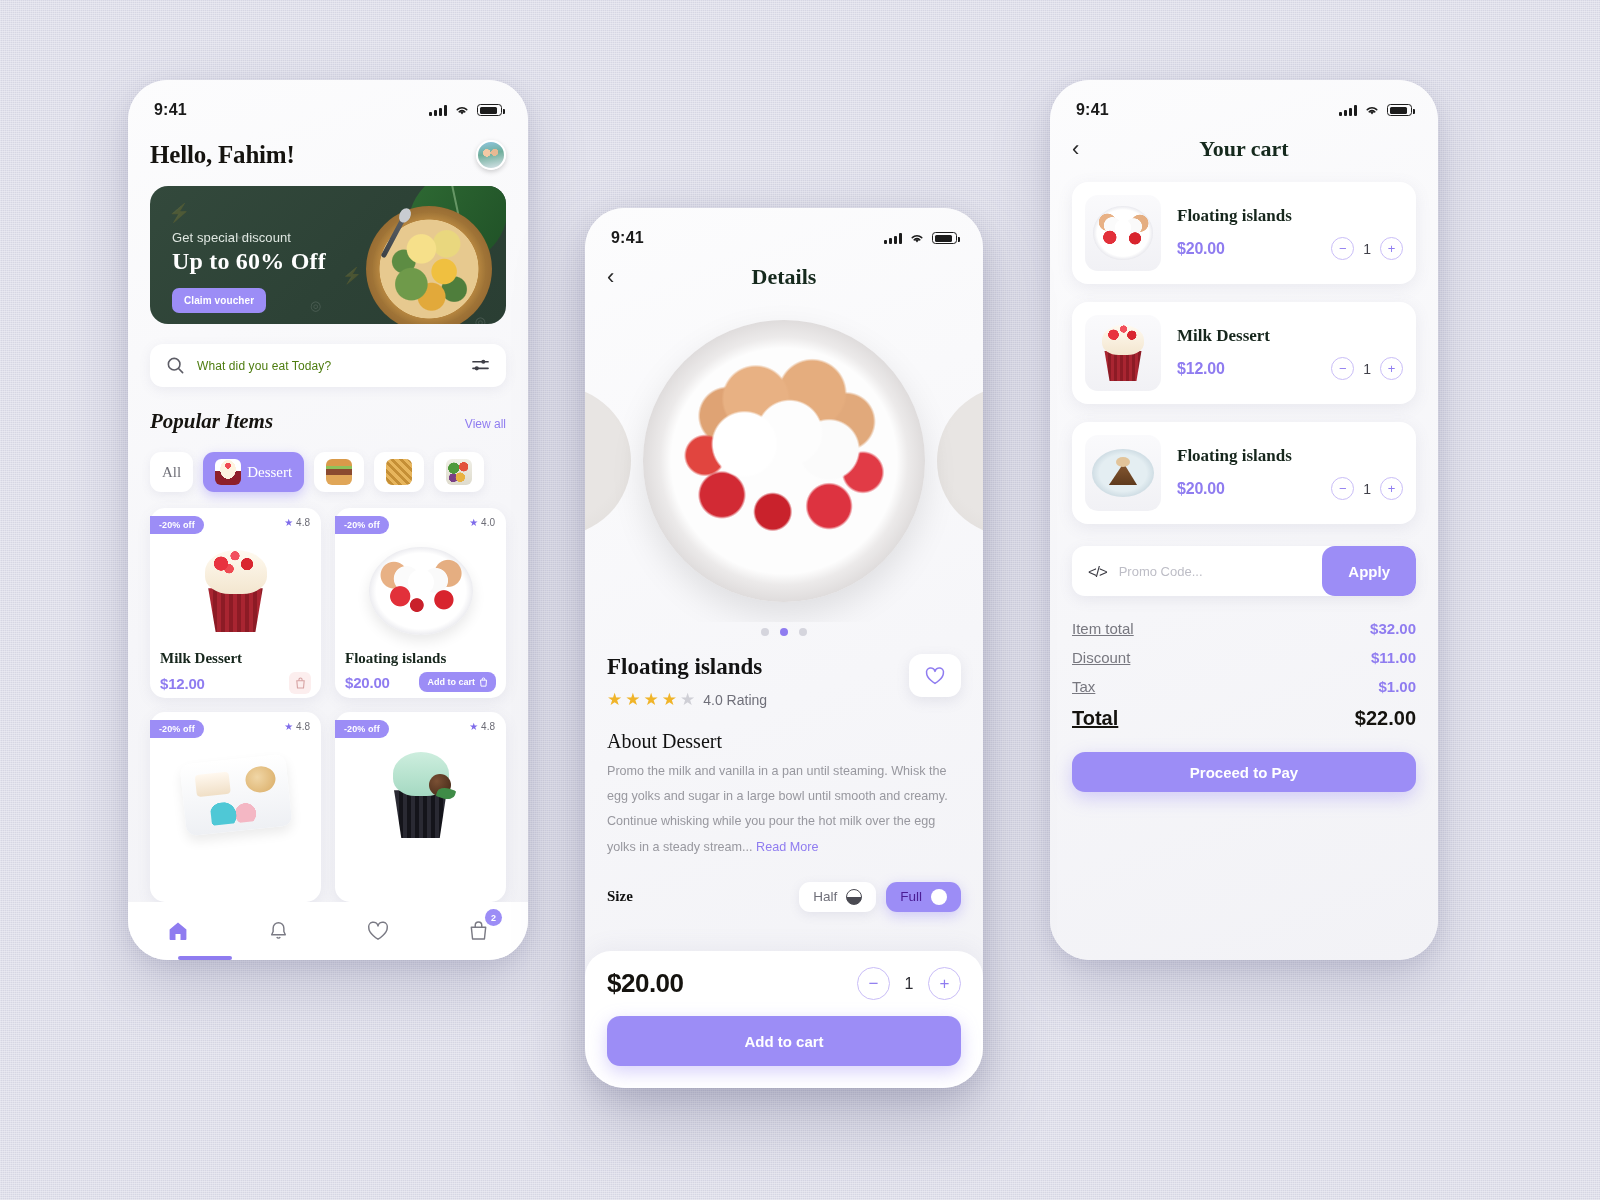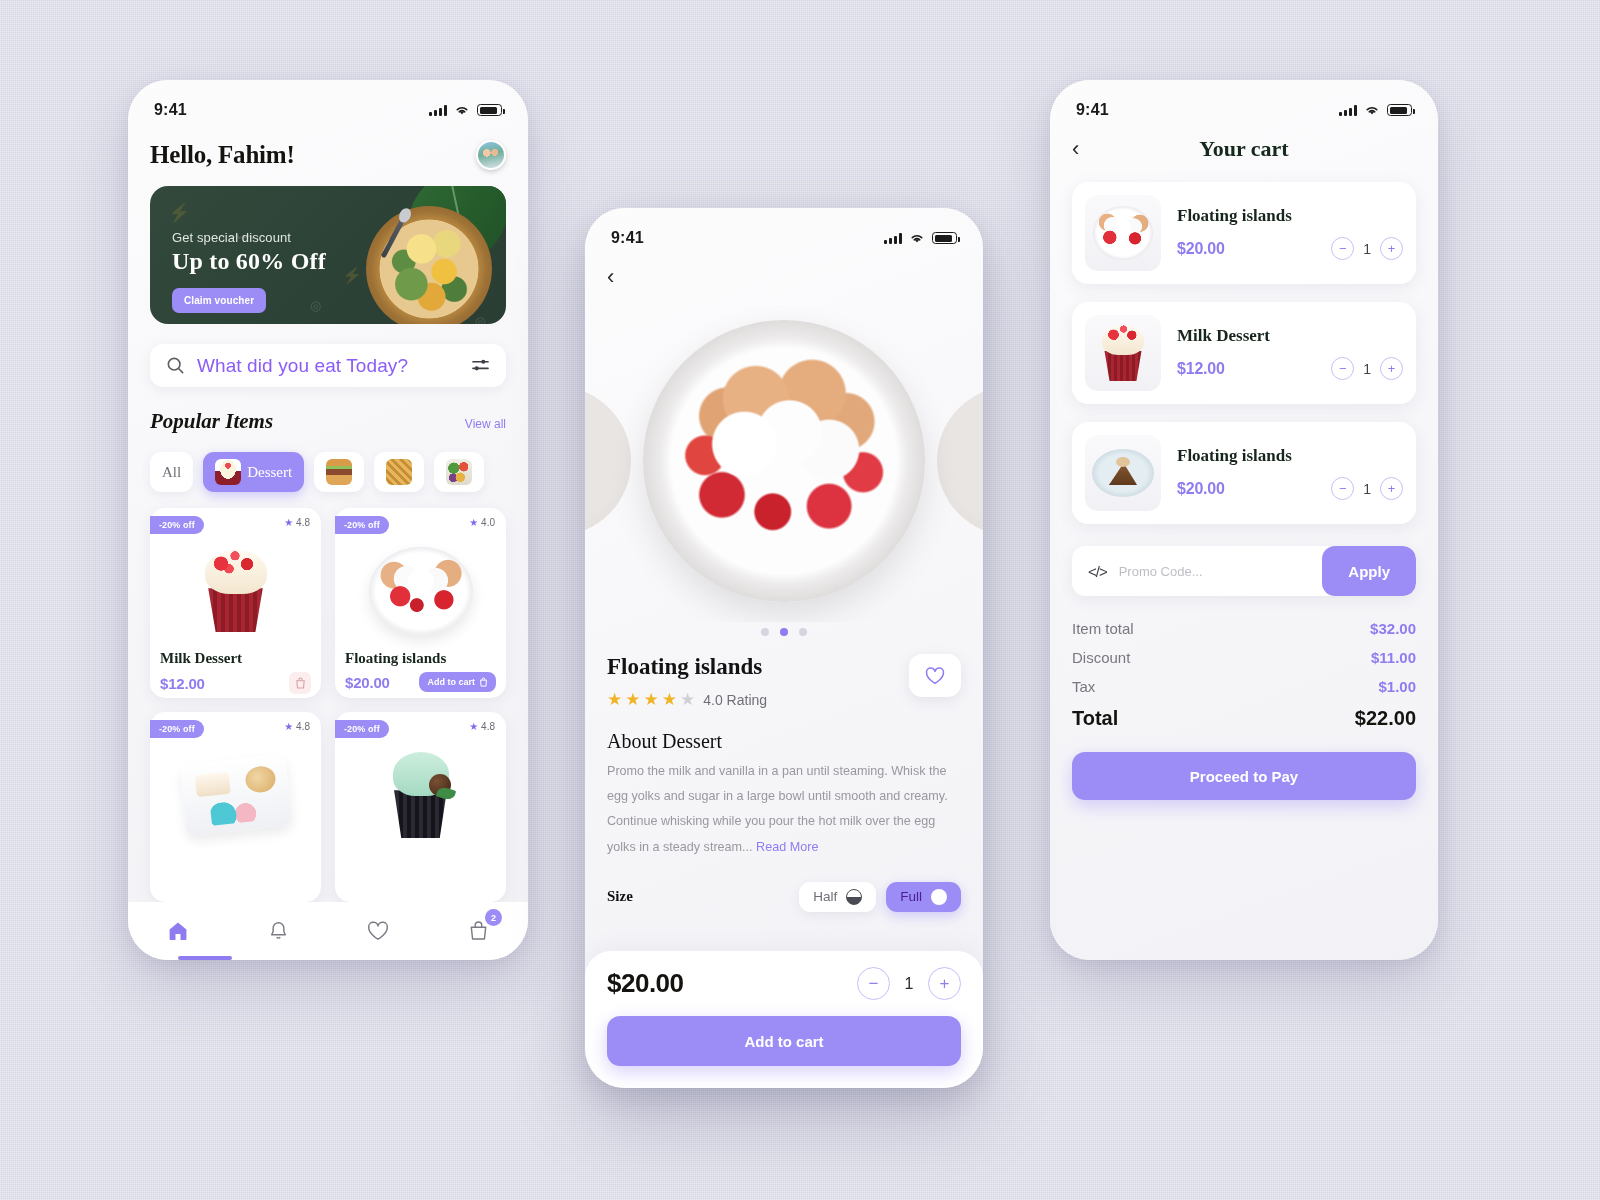--- a/index.html
+++ b/index.html
@@ -86,21 +86,21 @@
                    background:#c8ccd1; border-radius:50%; }
   .b-leaf{ position:absolute; right:-4px; top:-16px; width:104px; height:94px;
            background:linear-gradient(140deg,#2f6b34,#1f5026); border-radius:58% 14% 58% 14%;
            transform:rotate(-18deg); }
   .b-leaf::after{ content:""; position:absolute; left:50%; top:10%; width:2px; height:78%;
                   background:rgba(180,220,170,.45); transform:rotate(6deg); }
 
   .search{ margin:20px 22px 0 22px; height:52px; background:#fff; border-radius:13px;
            display:flex; align-items:center; padding:0 16px; gap:12px;
            box-shadow:0 3px 12px rgba(110,110,150,.10); }
-  .search .ph{ flex:1; font-size:19px; color:#8b5cf6; letter-spacing:.1px; }
+  .search .ph{ flex:1; font-size:12px; color:#4d7c0f; letter-spacing:.1px; }
 
   .sec-head{ display:flex; align-items:baseline; justify-content:space-between; margin:22px 22px 0 22px; }
   .sec-title{ font-family:"Liberation Serif", serif; font-size:21px; font-weight:700; color:#15130f;font-style:italic; }
   .viewall{ font-size:12px; color:#8f7cf0; }
 
   .chips{ display:flex; gap:10px; margin:18px 0 0 22px; }
   .chip{ height:40px; min-width:40px; border-radius:11px; background:#fff; display:flex;
          align-items:center; justify-content:center; gap:6px; padding:0 12px;
          box-shadow:0 3px 10px rgba(110,110,150,.10); font-family:"Liberation Serif", serif;
          font-size:15px; color:#6f6f78; }
@@ -280,25 +280,25 @@
 
   .promo{ margin:4px 22px 0 22px; height:50px; background:#fff; border-radius:13px; display:flex;
           align-items:center; overflow:hidden; box-shadow:0 4px 14px rgba(110,110,150,.11); }
   .promo .code-ic{ font-size:15px; color:#3a3a42; padding:0 12px 0 16px; letter-spacing:-1px; }
   .promo .ph{ flex:1; font-size:13px; color:#bdbdc6; }
   .applybtn{ height:50px; padding:0 26px; background:#9c8df6; color:#fff; font-size:15px;
              font-weight:700; display:flex; align-items:center; border-radius:13px; }
 
   .totals{ margin:18px 22px 0 22px; }
   .trow{ display:flex; align-items:center; justify-content:space-between; padding:6px 0; }
-  .tlbl{ font-size:15px; color:#77777f; }
+  .tlbl{ font-size:15px; color:#77777f;text-decoration:underline; }
   .tval{ font-size:15px; color:#8f7cf0; font-weight:600; }
   .trow.grand .tlbl{ font-size:20px; color:#15130f; font-weight:700; }
   .trow.grand .tval{ font-size:20px; color:#15130f; font-weight:700; }
-  .paybtn{ margin:16px 22px 0 22px; height:48px; border-radius:13px; background:#9c8df6; color:#fff;
+  .paybtn{ margin:16px 22px 0 22px; height:40px; border-radius:13px; background:#9c8df6; color:#fff;
            display:flex; align-items:center; justify-content:center; font-size:15px; font-weight:600;
            box-shadow:0 6px 18px rgba(156,141,246,.40); }
 
   
   .mini-fi{ width:60px; height:54px; border-radius:50%;
             background:
               radial-gradient(circle at 28% 58%, #e2303a 0 12%, transparent 13%),
               radial-gradient(circle at 70% 60%, #d8242e 0 11%, transparent 12%),
               radial-gradient(circle at 50% 40%, #ffffff 0 18%, transparent 19%),
               radial-gradient(circle at 32% 36%, #fbfbfb 0 15%, transparent 16%),
@@ -537,20 +537,21 @@
             <path d="M5.2 7.8a4.2 4.2 0 015.6 0" stroke="#1c1c1c" stroke-width="1.6" fill="none" stroke-linecap="round"></path>
           </svg>
       <span class="batt">
             <span></span>
           </span>
     </div>
   </div>
 
   <div class="topbar">
     <div class="back">‹</div>
+    <div class="nav-title">Details</div>
   </div>
 
   <div class="hero">
     <div class="side l"></div>
     <div class="side r"></div>
     <div class="bigplate"></div>
   </div>
 
   <div class="dots">
     <span class="dot"></span>

